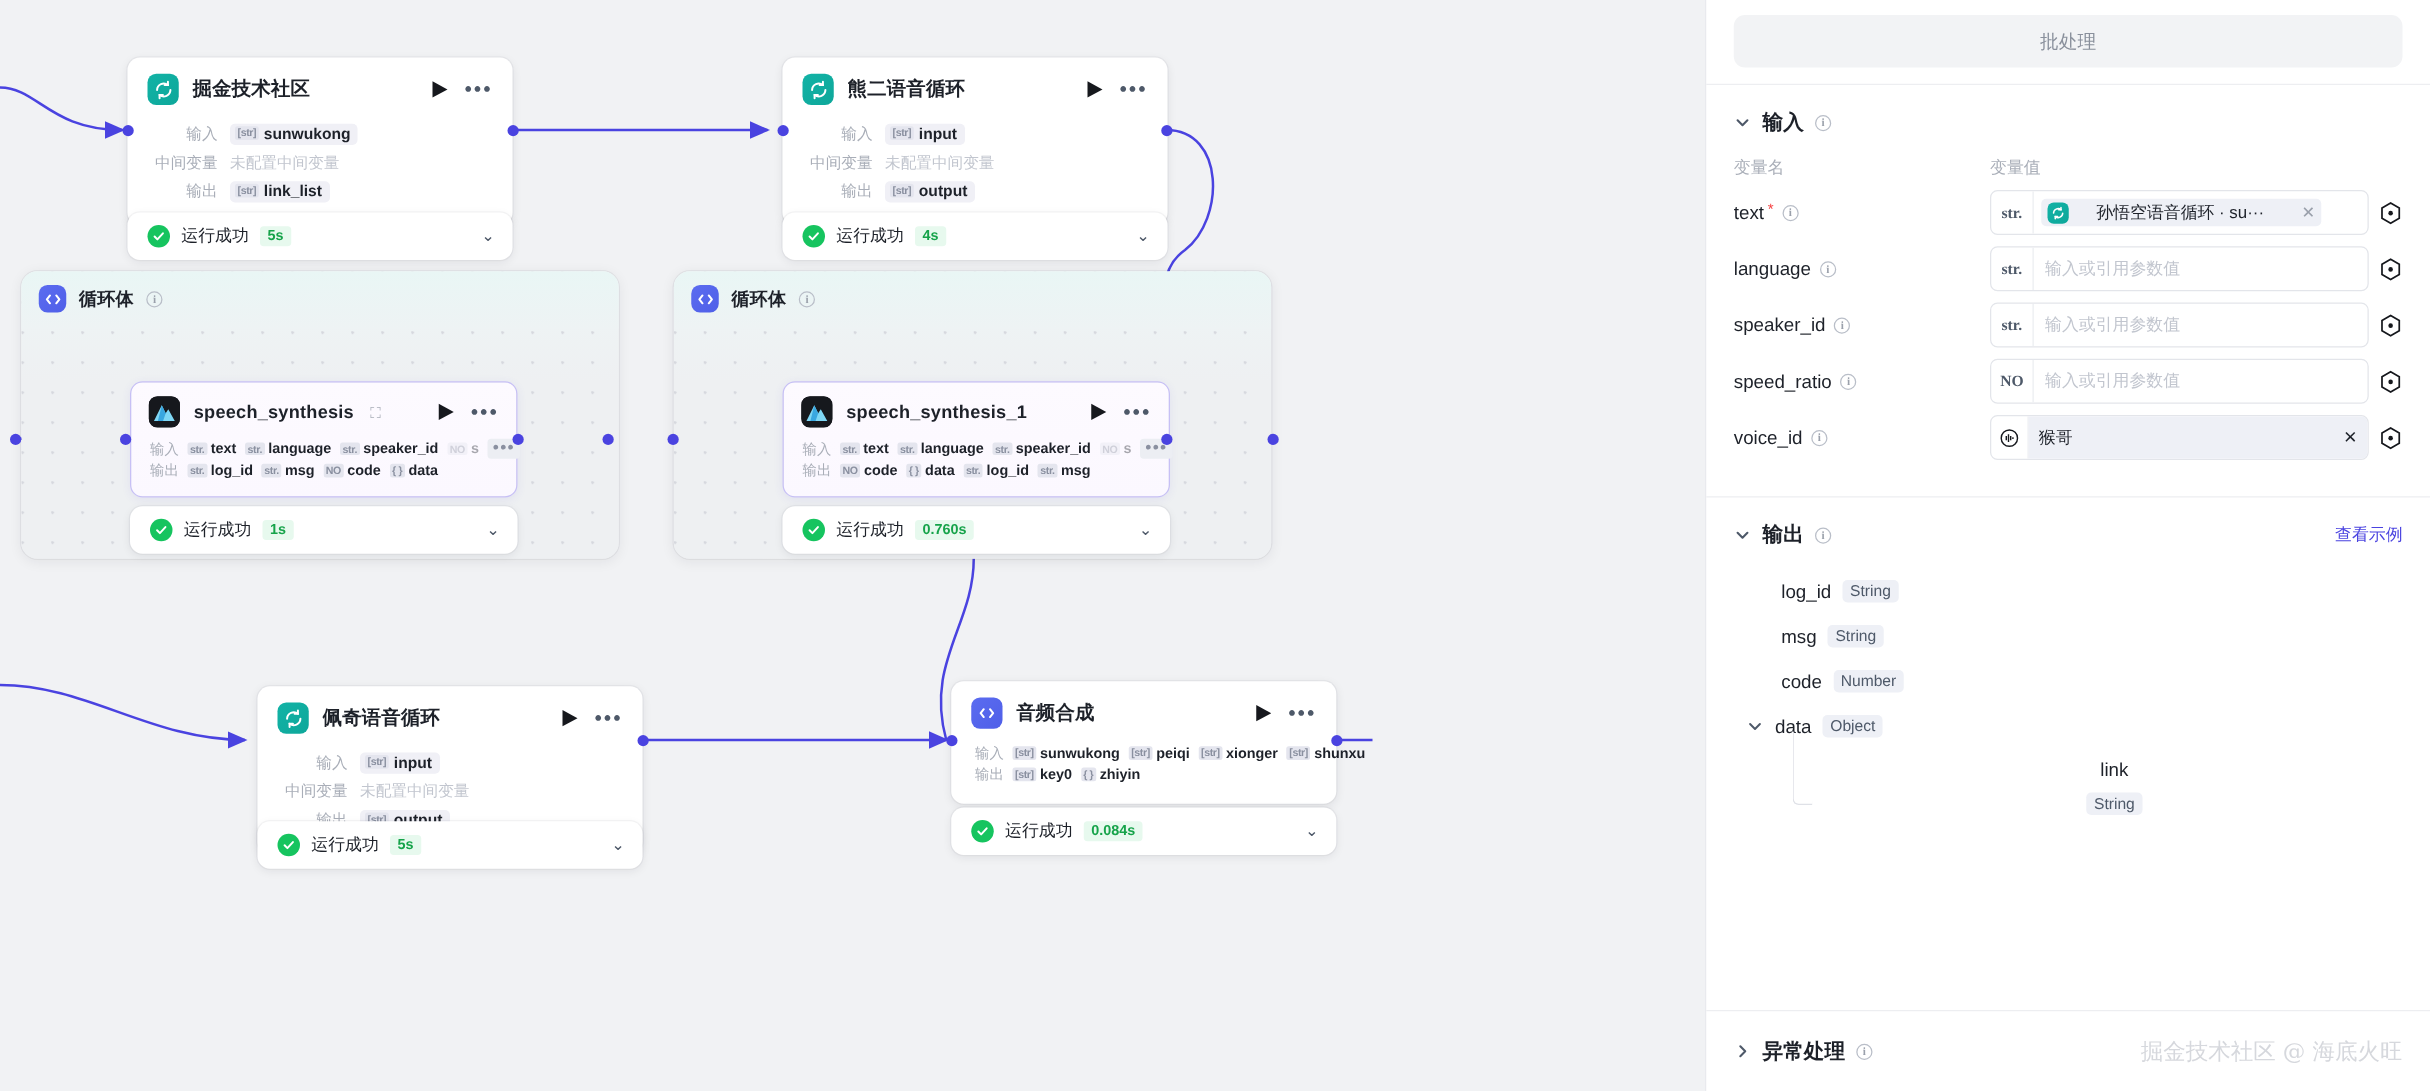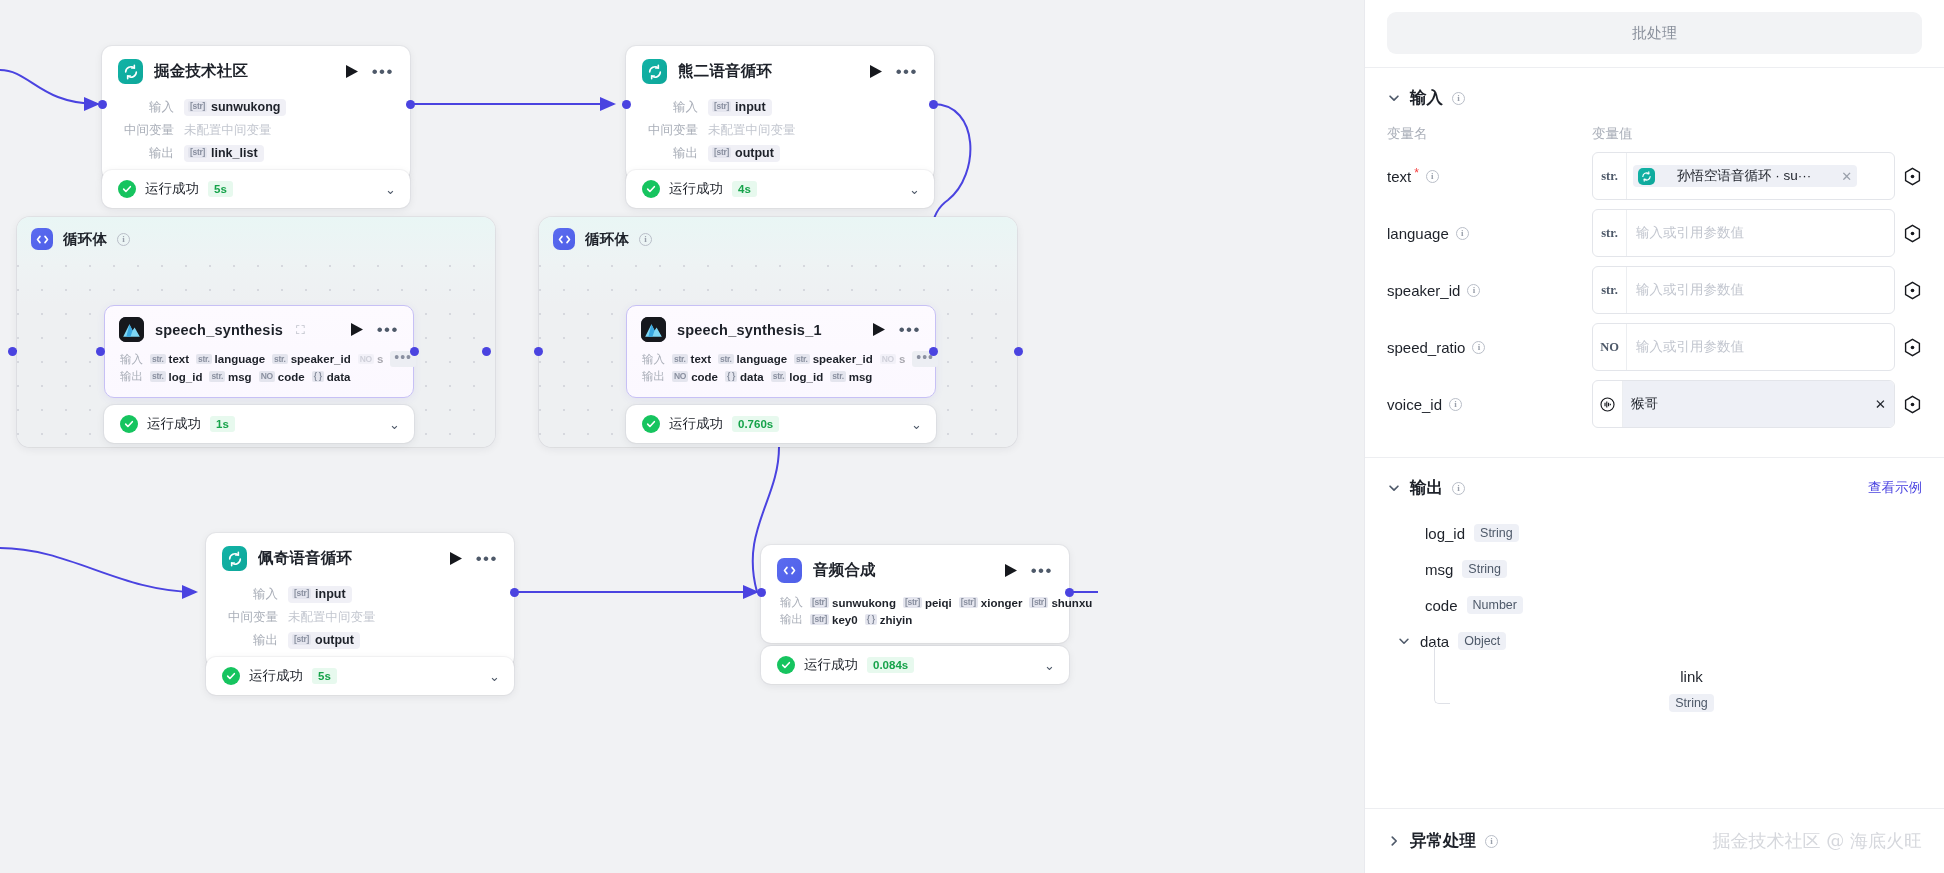--- a/index.html
+++ b/index.html
@@ -149,21 +149,21 @@
 
   .col-head { display:flex; margin-bottom:6px; }
   .col-head .c1 { width:205px; font-size:13.5px; color:#a9aeb8;}
   .col-head .c2 { font-size:13.5px; color:#a9aeb8;}
 
   .frow { display:flex; align-items:center; margin:9px 0; }
   .fname { width:205px; display:flex; align-items:center; gap:7px; font-size:15px; color:#1d2129;}
   .req { color:#f53f3f; font-size:12px; position:relative; top:-3px; margin-left:-4px;}
   .fctl { flex:1; display:flex; align-items:center; gap:8px; }
   .fld {
-    flex:1; height:48px; border:1px solid #e3e5ea; border-radius:6px;
+    flex:1; height:36px; border:1px solid #e3e5ea; border-radius:6px;
     display:flex; align-items:center; background:#fff; overflow:hidden;
   }
   .fld-type {
     width:34px; height:100%; display:flex;align-items:center;justify-content:center;
     font-size:12.5px; color:#4e5969; font-weight:700; border-right:1px solid #eceef1;
     font-family:"Liberation Serif", serif;
   }
   .fld-ph { font-size:13.5px; color:#c2c6cf; padding-left:9px;text-align:right; }
   .ref-chip {
     display:inline-flex; align-items:center; gap:22px; margin-left:6px;
@@ -504,21 +504,21 @@
       <span class="check">
           <svg viewBox="0 0 12 12">
             <path d="M2 6.2 L4.7 9 L10 3.2" fill="none" stroke="#fff" stroke-width="1.9" stroke-linecap="round" stroke-linejoin="round"></path>
           </svg>
         </span>
       <span class="st-txt">运行成功</span>
       <span class="st-time">0.760s</span>
       <span class="st-chev">⌄</span>
     </div>
 
-    <div class="node" style="left:206px;top:533px;width:308px;">
+    <div class="node" style="left:206px;top:549px;width:308px;">
       <div class="node-head">
         <span class="node-ico ico-loop">
           <svg viewBox="0 0 24 24" fill="none" stroke="#fff" stroke-width="2.4" stroke-linecap="round">
               <path d="M4 12a8 8 0 0 1 13-6"></path>
               <path d="M20 12a8 8 0 0 1-13 6"></path>
               <path d="M17 2v4h-4"></path>
               <path d="M7 22v-4h4"></path>
             </svg>
         </span>
         <span class="node-title">佩奇语音循环</span>

